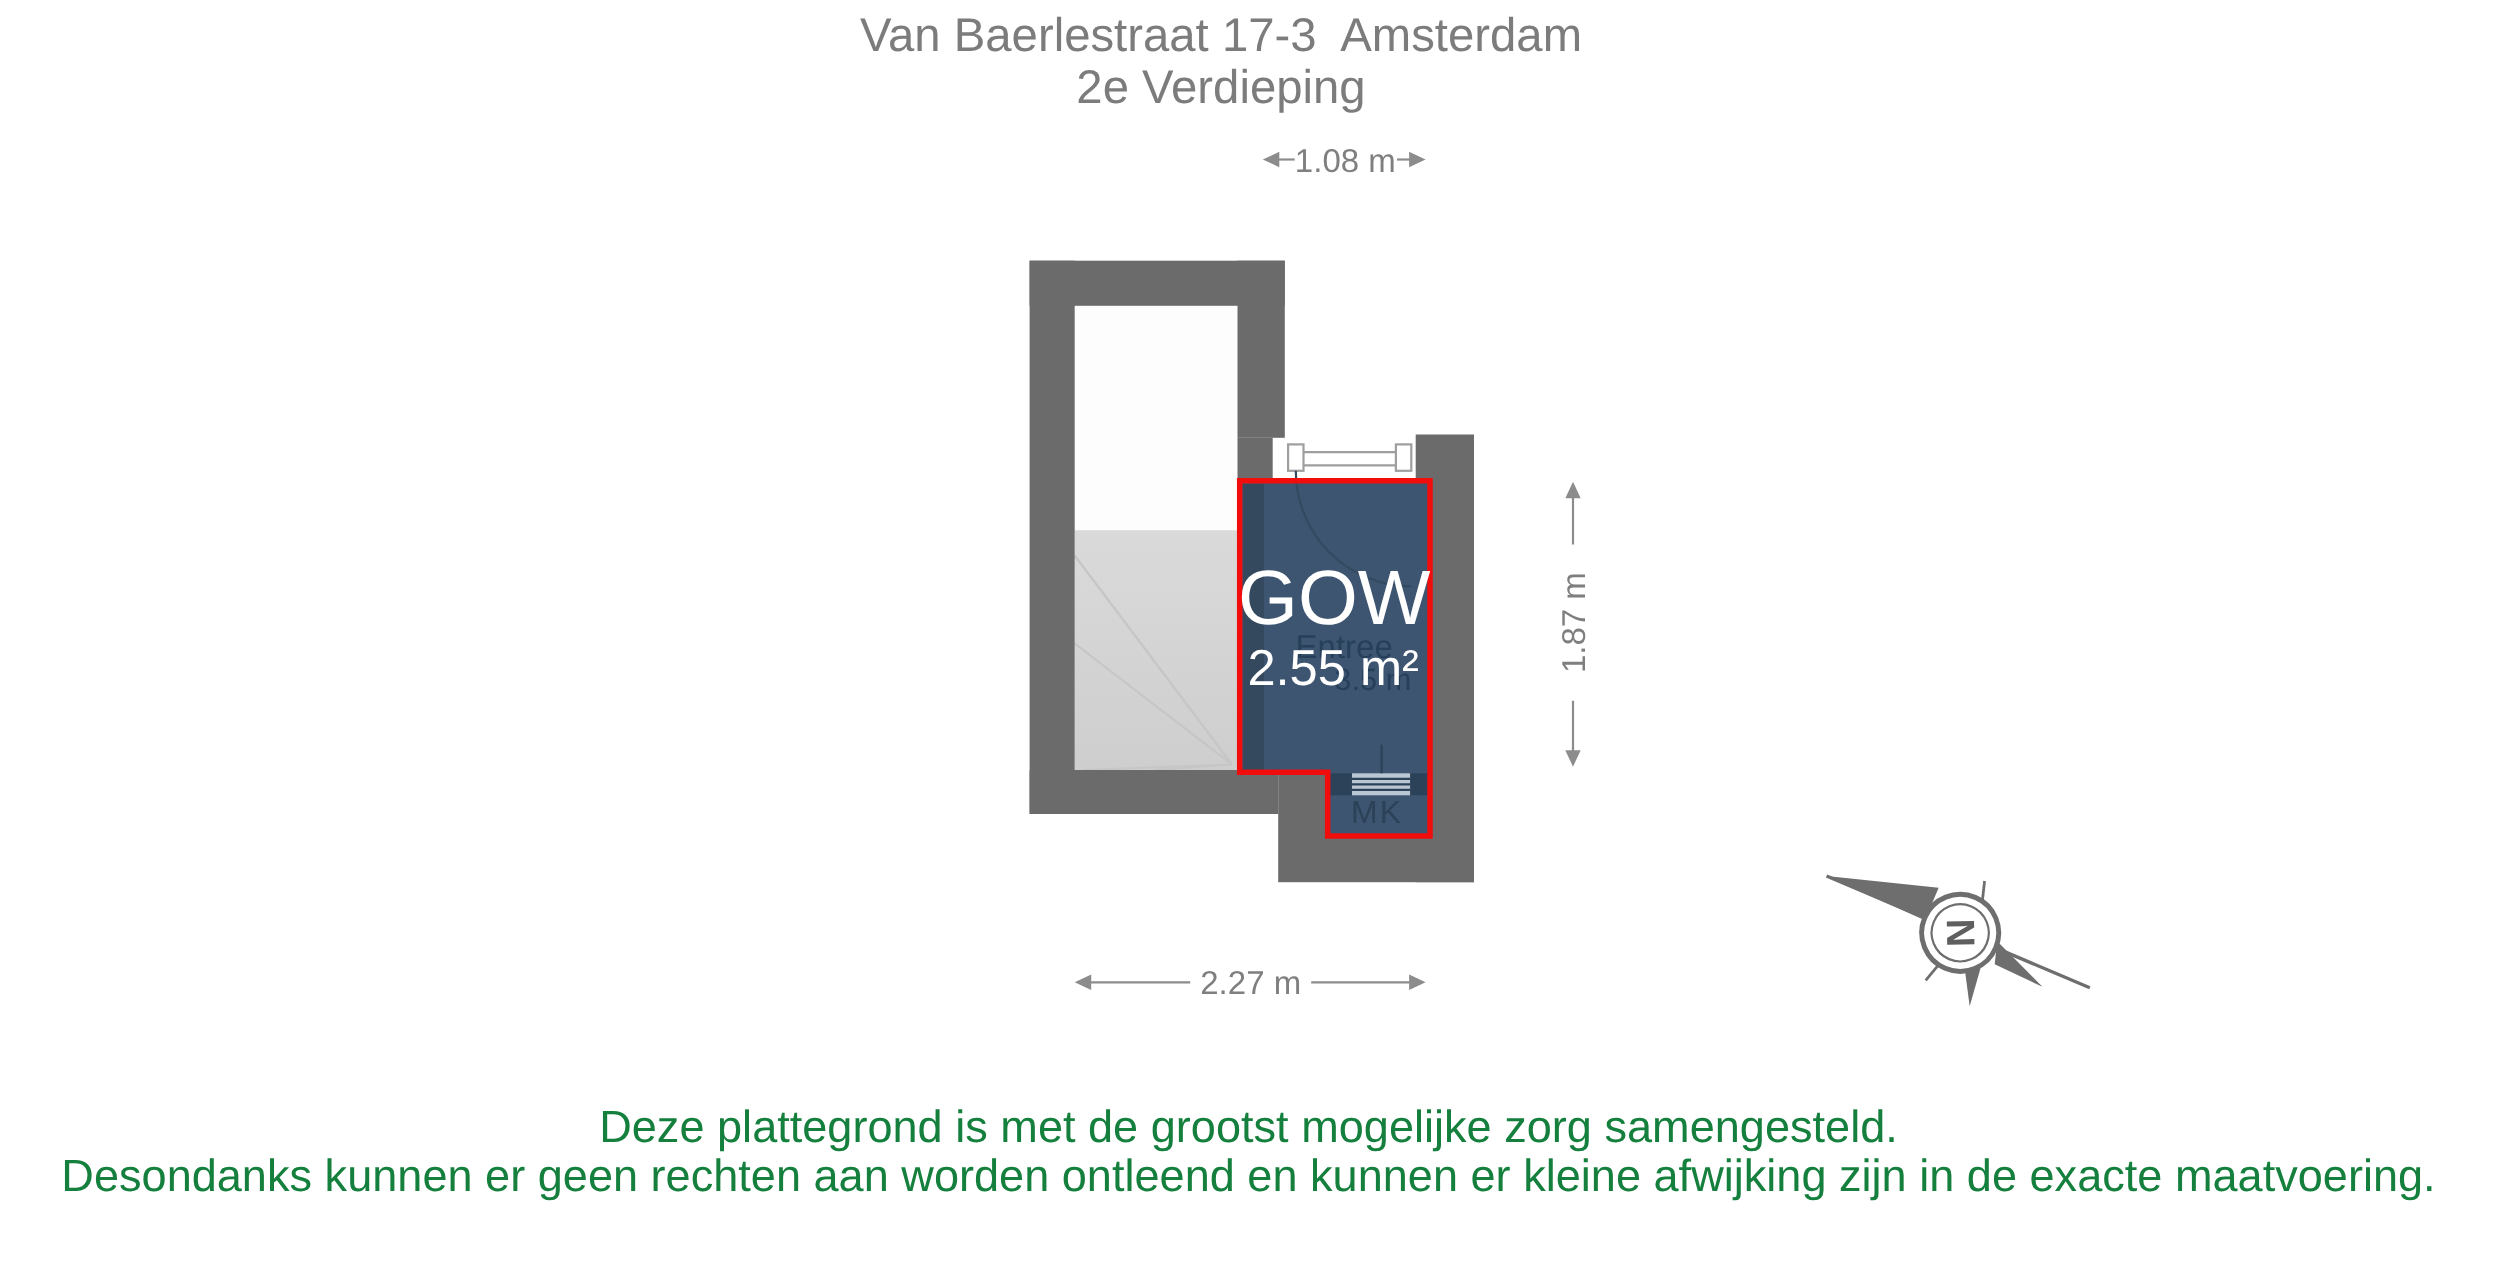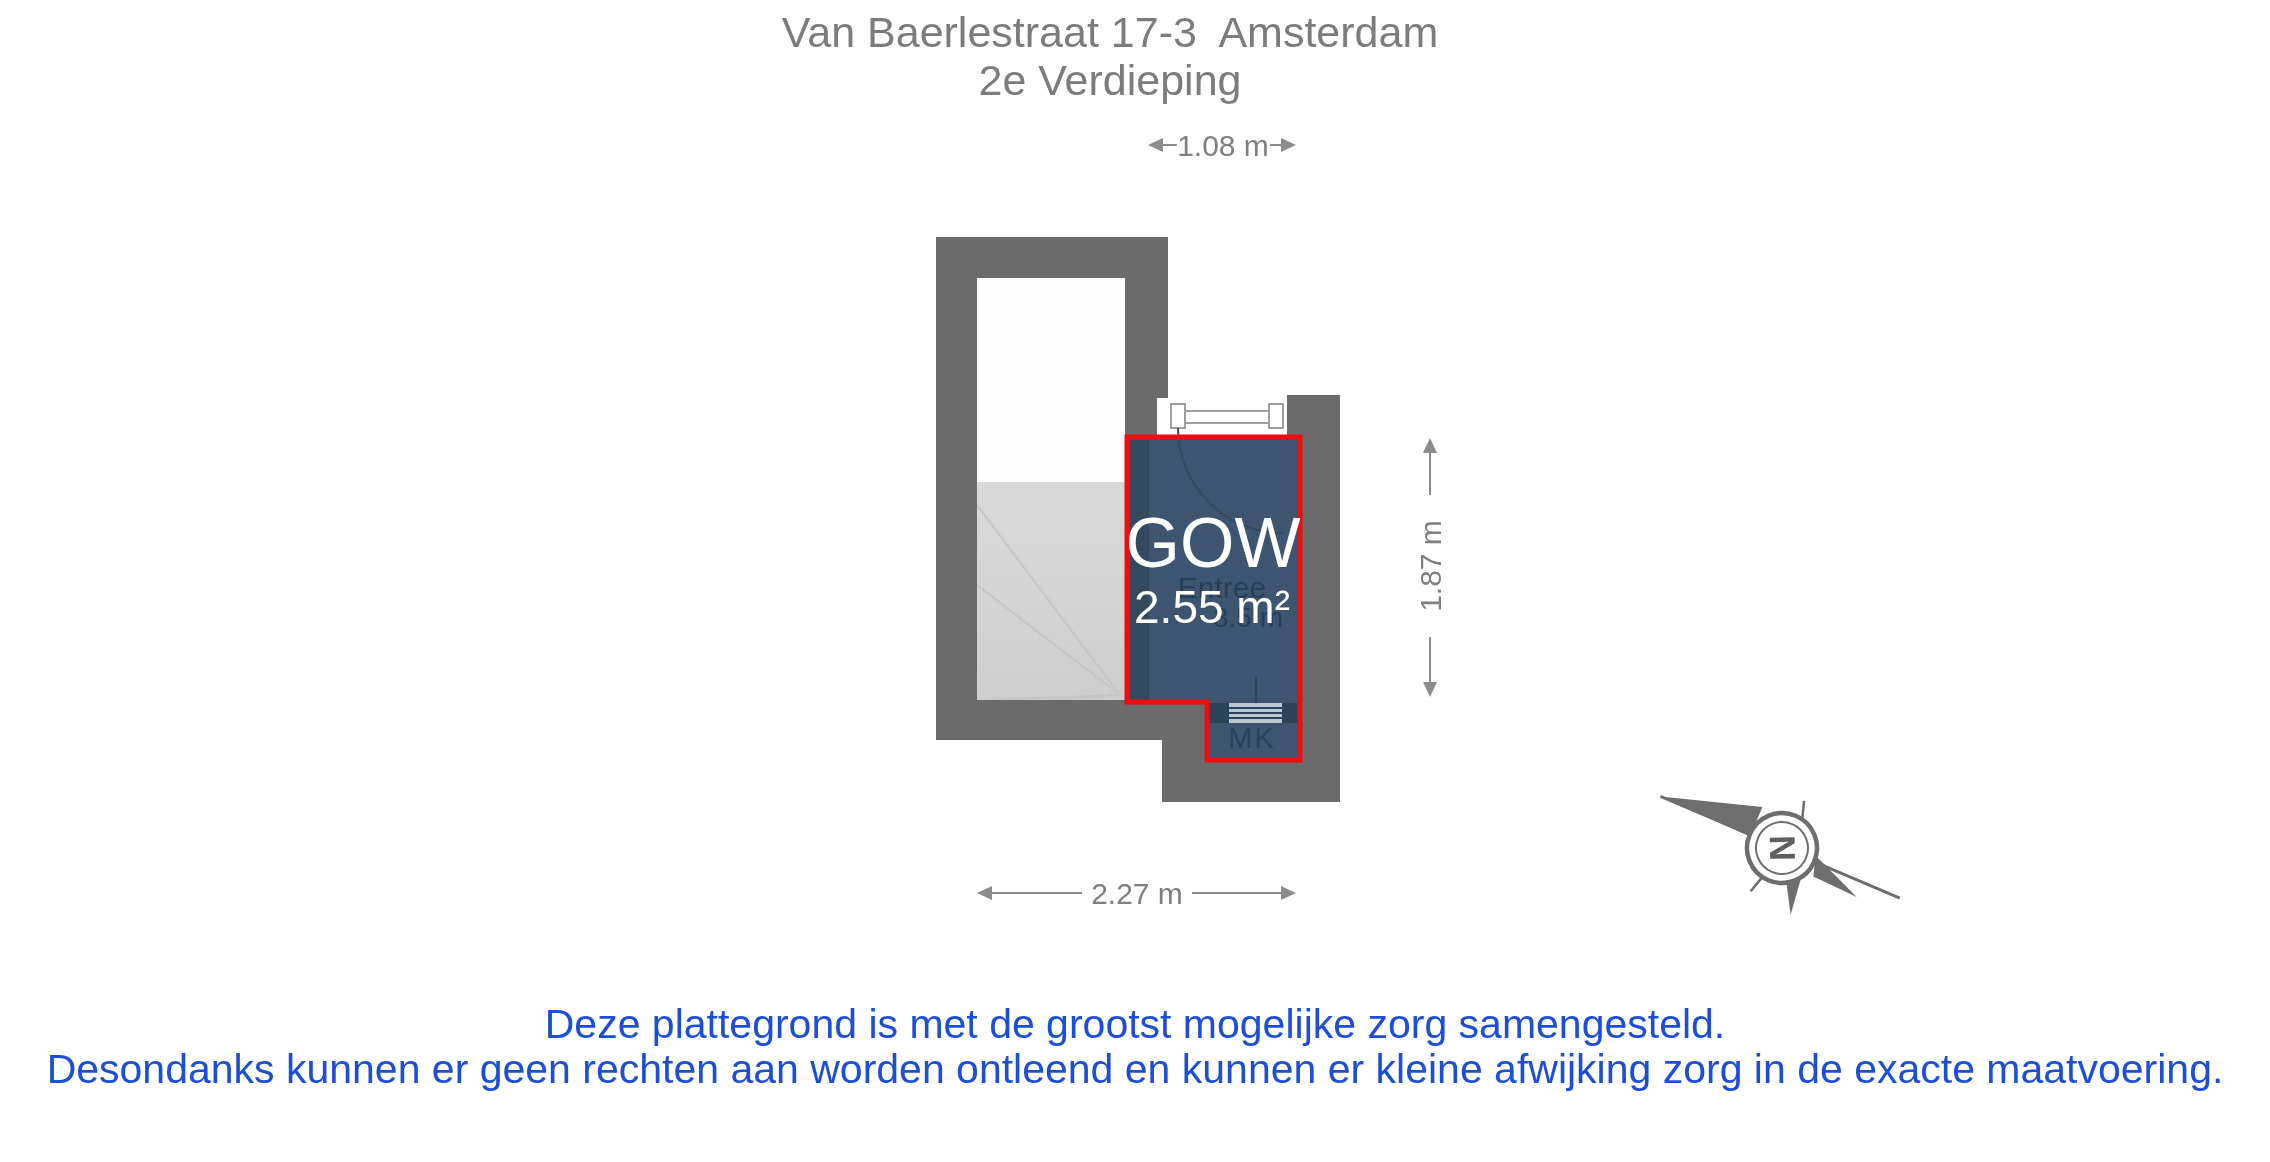--- a/index.html
+++ b/index.html
@@ -22,21 +22,21 @@
   #title1 { top: 8px; }
   #title2 { top: 56px; }
   #plan-svg { position: absolute; left: 0; top: 0; }
   #plan-svg text { font-family: "Liberation Sans", sans-serif; }
   .footer-block {
     position: absolute;
     top: 1002px;
     left: 0;
     width: 2270px;
     text-align: center;
-    color: #1d4ed8;
+    color: #15803d;
     font-size: 41px;
     line-height: 45px;
   }
   .footer-line { white-space: nowrap; }
 </style>
 </head>
 <body>
 
 <div id="title1" class="title-line">Van Baerlestraat 17-3  Amsterdam</div>
 <div id="title2" class="title-line">2e Verdieping</div>
@@ -135,14 +135,14 @@
     <line x1="2" y1="-52" x2="8" y2="-32" stroke="#6e6e6e" stroke-width="2.5"></line>
     <line x1="-6" y1="32" x2="-12" y2="52" stroke="#6e6e6e" stroke-width="2.5"></line>
     <circle cx="0" cy="0" r="35" fill="#ffffff" stroke="#6e6e6e" stroke-width="4.5"></circle>
     <circle cx="0" cy="0" r="26" fill="none" stroke="#6e6e6e" stroke-width="2"></circle>
     <text x="0" y="12" transform="rotate(66)" font-size="36" font-weight="bold" fill="#5f5f5f" text-anchor="middle">N</text>
   </g>
 </svg>
 
 <div class="footer-block">
   <div class="footer-line">Deze plattegrond is met de grootst mogelijke zorg samengesteld.</div>
-  <div class="footer-line">Desondanks kunnen er geen rechten aan worden ontleend en kunnen er kleine afwijking zorg in de exacte maatvoering.</div>
+  <div class="footer-line">Desondanks kunnen er geen rechten aan worden ontleend en kunnen er kleine afwijking zijn in de exacte maatvoering.</div>
 </div>
 
 </body></html>

